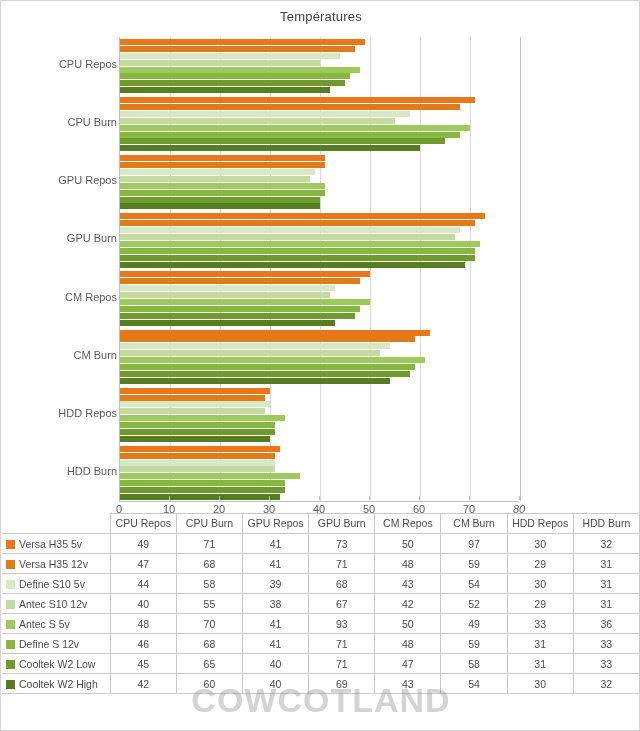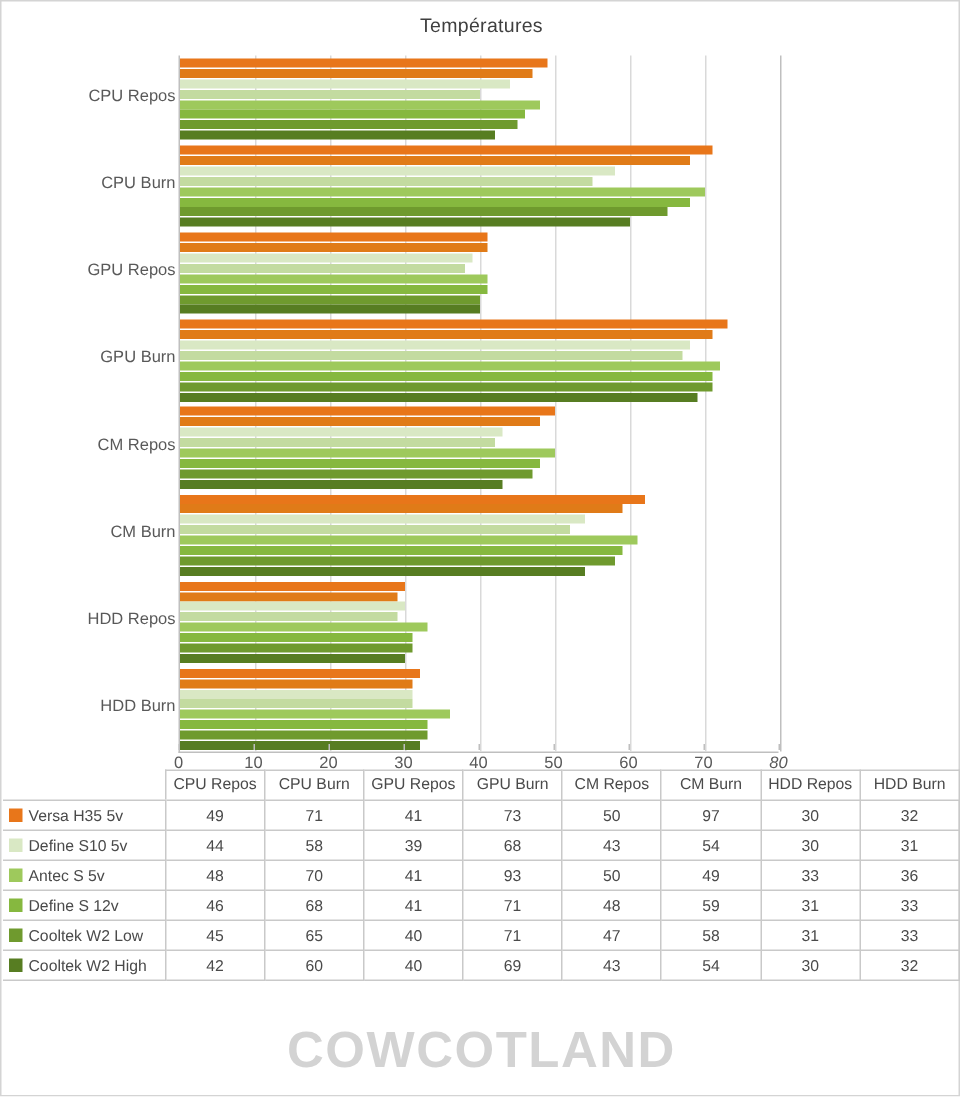--- a/index.html
+++ b/index.html
@@ -218,28 +218,50 @@
             <td>49</td>
             <td>71</td>
             <td>41</td>
             <td>73</td>
             <td>50</td>
             <td>97</td>
             <td>30</td>
             <td>32</td>
           </tr>
           <tr>
+            <td class="rowhdr"><span class="swatch" style="background: rgb(224, 123, 24);"></span><span>Versa H35 12v</span></td>
+            <td>47</td>
+            <td>68</td>
+            <td>41</td>
+            <td>71</td>
+            <td>48</td>
+            <td>59</td>
+            <td>29</td>
+            <td>31</td>
+          </tr>
+          <tr>
             <td class="rowhdr"><span class="swatch" style="background: rgb(217, 232, 196);"></span><span>Define S10 5v</span></td>
             <td>44</td>
             <td>58</td>
             <td>39</td>
             <td>68</td>
             <td>43</td>
             <td>54</td>
             <td>30</td>
+            <td>31</td>
+          </tr>
+          <tr>
+            <td class="rowhdr"><span class="swatch" style="background: rgb(195, 219, 160);"></span><span>Antec S10 12v</span></td>
+            <td>40</td>
+            <td>55</td>
+            <td>38</td>
+            <td>67</td>
+            <td>42</td>
+            <td>52</td>
+            <td>29</td>
             <td>31</td>
           </tr>
           <tr>
             <td class="rowhdr"><span class="swatch" style="background: rgb(158, 201, 92);"></span><span>Antec S 5v</span></td>
             <td>48</td>
             <td>70</td>
             <td>41</td>
             <td>93</td>
             <td>50</td>
             <td>49</td>

